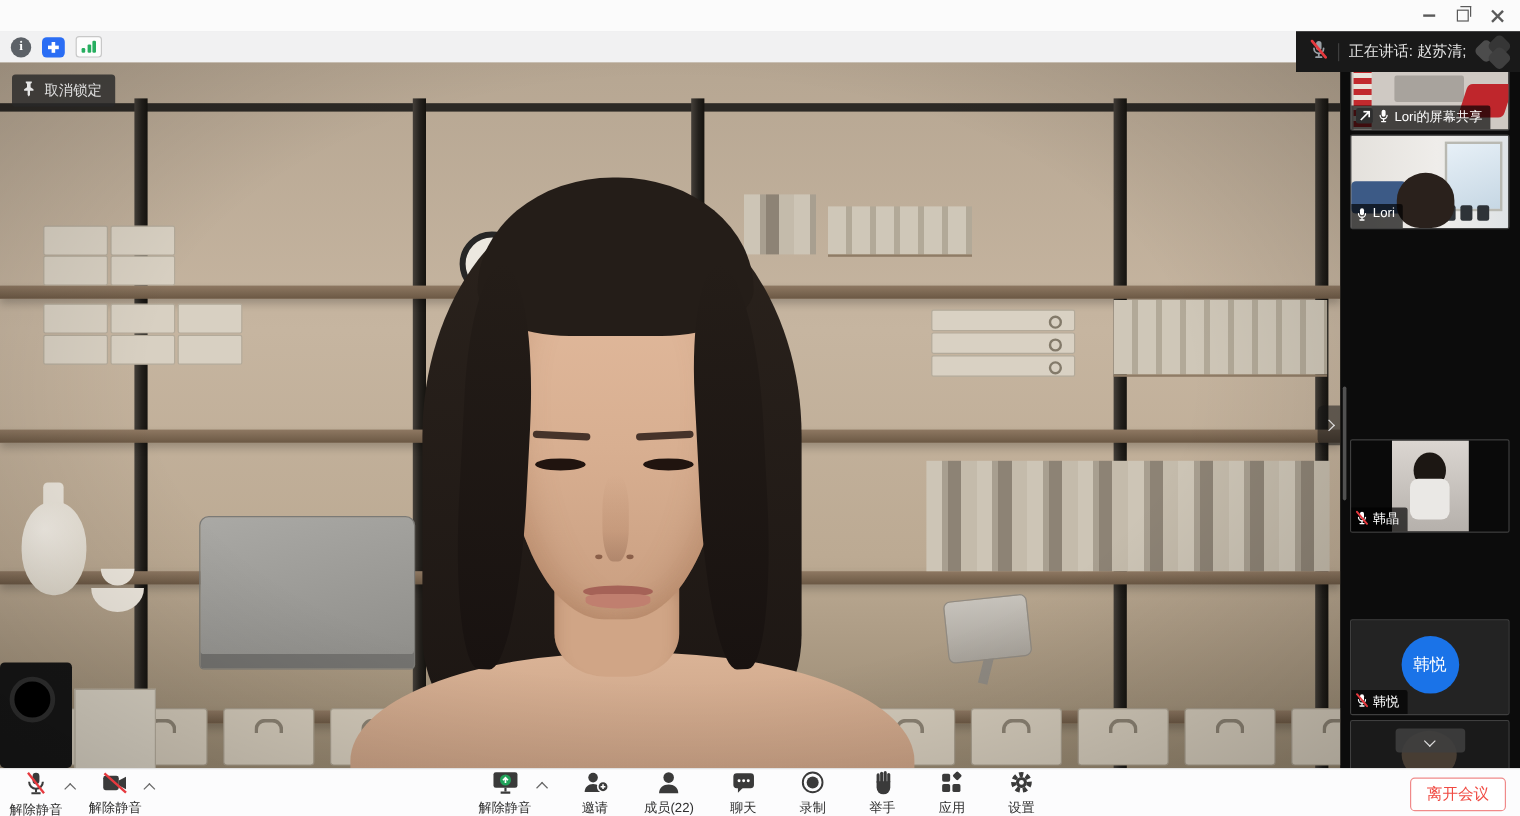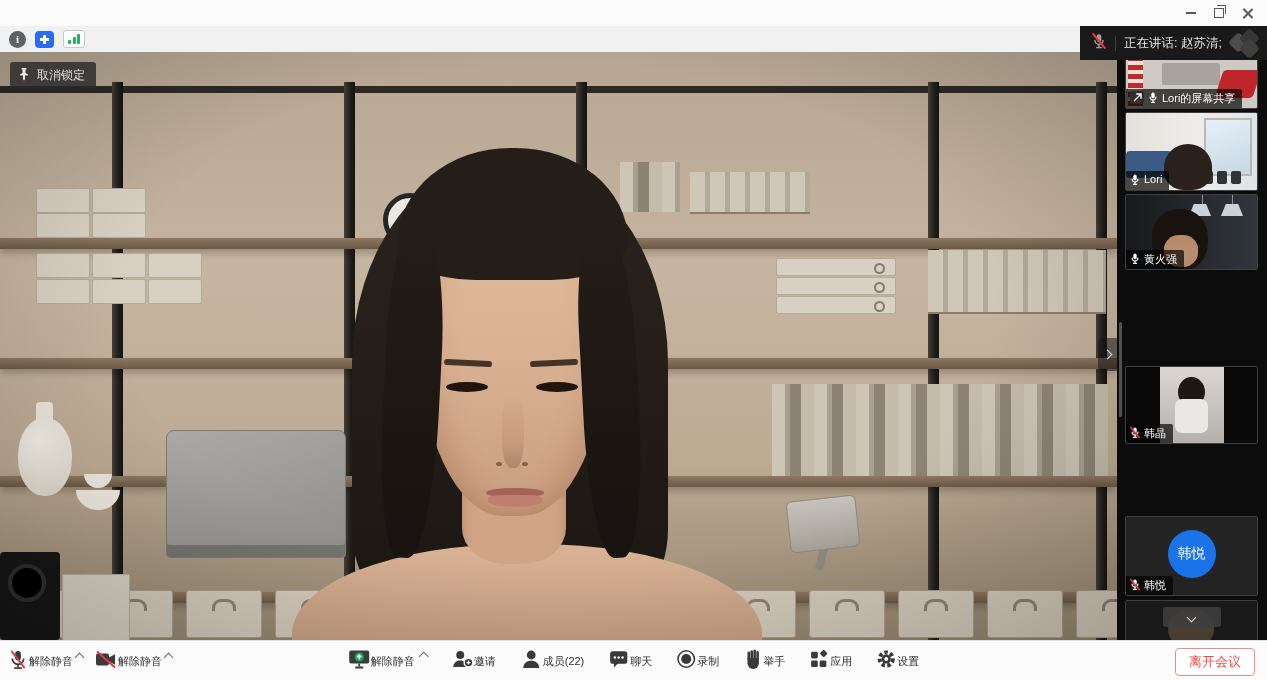--- a/index.html
+++ b/index.html
@@ -163,21 +163,21 @@
   .sc-avatar{position:absolute;inset:0;background:#232323;display:flex;justify-content:center}
   .avatar-circle{margin-top:13px;width:48px;height:48px;border-radius:50%;background:#1a73e8;color:#fff;font-size:14px;display:flex;align-items:center;justify-content:center}
   .sc-partial{position:absolute;inset:0;background:#1a1a1a}
   .sc-partial .ghost{position:absolute;left:42px;top:8px;width:46px;height:40px;background:#57493c;border-radius:50%;opacity:.75}
   .scroll-btn{position:absolute;left:50%;top:6px;transform:translateX(-50%);width:58px;height:20px;background:rgba(62,62,62,.9);border-radius:3px;display:flex;align-items:center;justify-content:center}
 
   
   .toolbar{position:absolute;left:0;top:640px;width:1267px;height:40px;background:#fcfcfd;border-top:1px solid #e2e2e2;z-index:8}
   .tb-left{position:absolute;left:8px;top:0;height:40px;display:flex;align-items:center}
   .tb-center{position:absolute;left:50%;top:0;transform:translateX(-50%);height:40px;display:flex;align-items:center;gap:24px}
-  .tb-item{display:flex;flex-direction:row;align-items:center;justify-content:center;gap:1px;min-width:34px;cursor:default}
+  .tb-item{display:flex;flex-direction:column;align-items:center;justify-content:center;gap:1px;min-width:34px;cursor:default}
   .tb-item .lbl{font-size:11px;color:#2f2f2f;white-space:nowrap;line-height:12px}
   .tb-caret{margin:0 12px 10px 3px}
   .leave-btn{position:absolute;right:12px;top:7px;padding:4px 13px;border:1px solid #f08a8a;border-radius:4px;color:#f04a42;font-size:13px;background:#fff;cursor:default}
 </style>
 </head>
 <body>
 
 <div class="titlebar">
   <div class="win-controls">
     <span class="win-btn">
@@ -362,42 +362,20 @@
             <path class="mic-stroke" d="M2.5 6.5a3.5 3.5 0 0 0 7 0"></path>
             <line class="mic-stroke" x1="6" y1="10.2" x2="6" y2="12"></line>
             <line class="mic-stroke" x1="4" y1="12.8" x2="8" y2="12.8"></line>
             <line class="slash" x1="1" y1="1" x2="11" y2="13"></line>
           </svg>
       </span>
       <span>Lori</span>
     </div>
   </div>
 
-  <div class="thumb" style="top:142px;height:74px">
-    <div class="sc-dark">
-      <div class="lampstem" style="right:24px"></div>
-        <div class="lampstem" style="right:54px"></div>
-      <div class="lamp" style="right:14px;top:9px"></div>
-        <div class="lamp" style="right:46px;top:9px"></div>
-      <div class="head"></div>
-        <div class="face"></div>
-    </div>
-    <div class="thumb-label">
-      <span class="mic mic-on">
-        <svg width="10" height="13" viewBox="0 0 12 14">
-            <rect class="mic-fill" x="4" y="1" width="4" height="7" rx="2"></rect>
-            <path class="mic-stroke" d="M2.5 6.5a3.5 3.5 0 0 0 7 0"></path>
-            <line class="mic-stroke" x1="6" y1="10.2" x2="6" y2="12"></line>
-            <line class="mic-stroke" x1="4" y1="12.8" x2="8" y2="12.8"></line>
-            <line class="slash" x1="1" y1="1" x2="11" y2="13"></line>
-          </svg>
-      </span>
-      <span>黄火强</span>
-    </div>
-  </div>
 
 
   <div class="thumb" style="top:314px;height:76px">
     <div class="sc-pillar">
       <div class="strip"></div>
         <div class="hair"></div>
         <div class="top"></div>
     </div>
     <div class="thumb-label">
       <span class="mic mic-muted">

